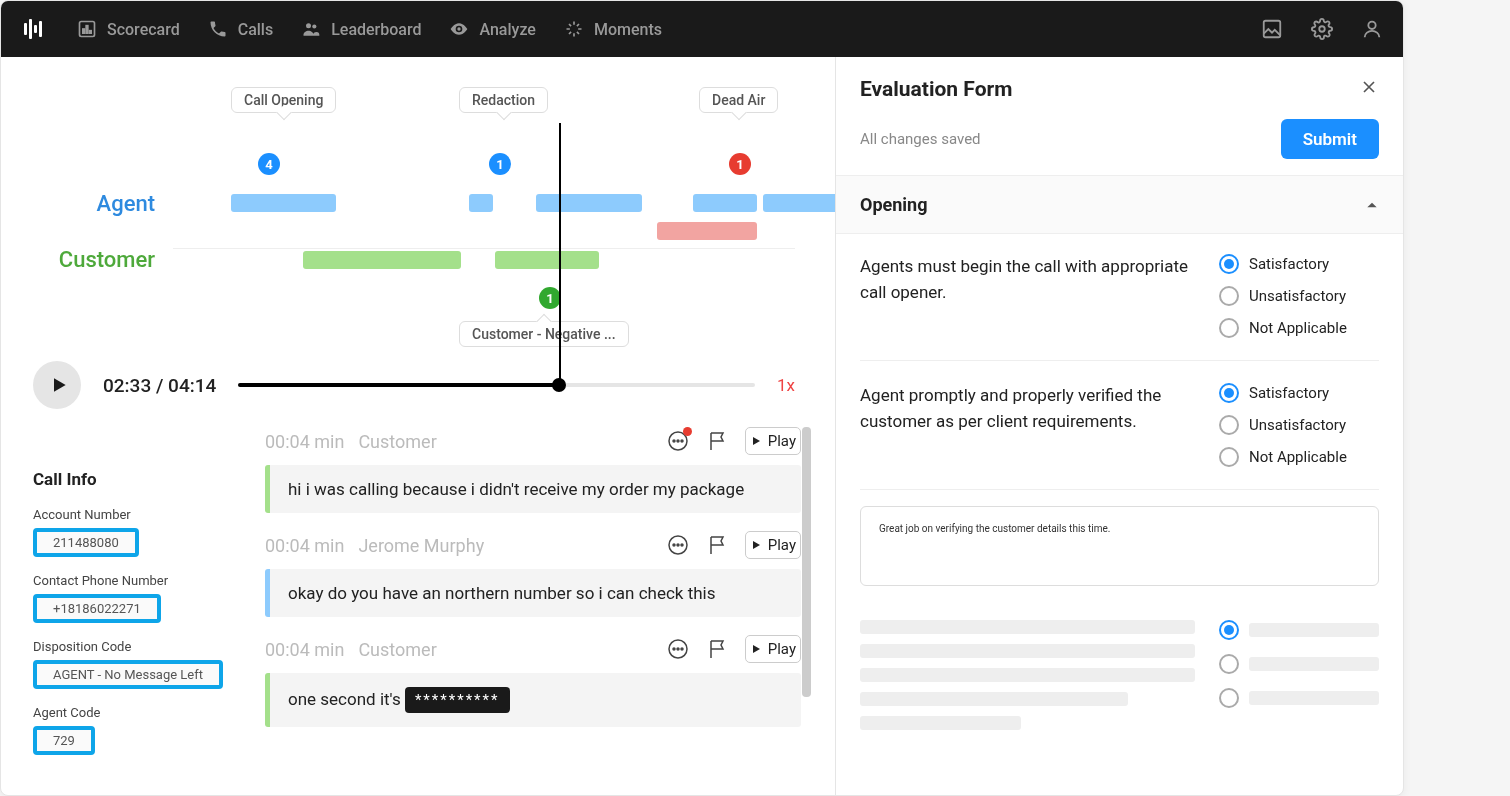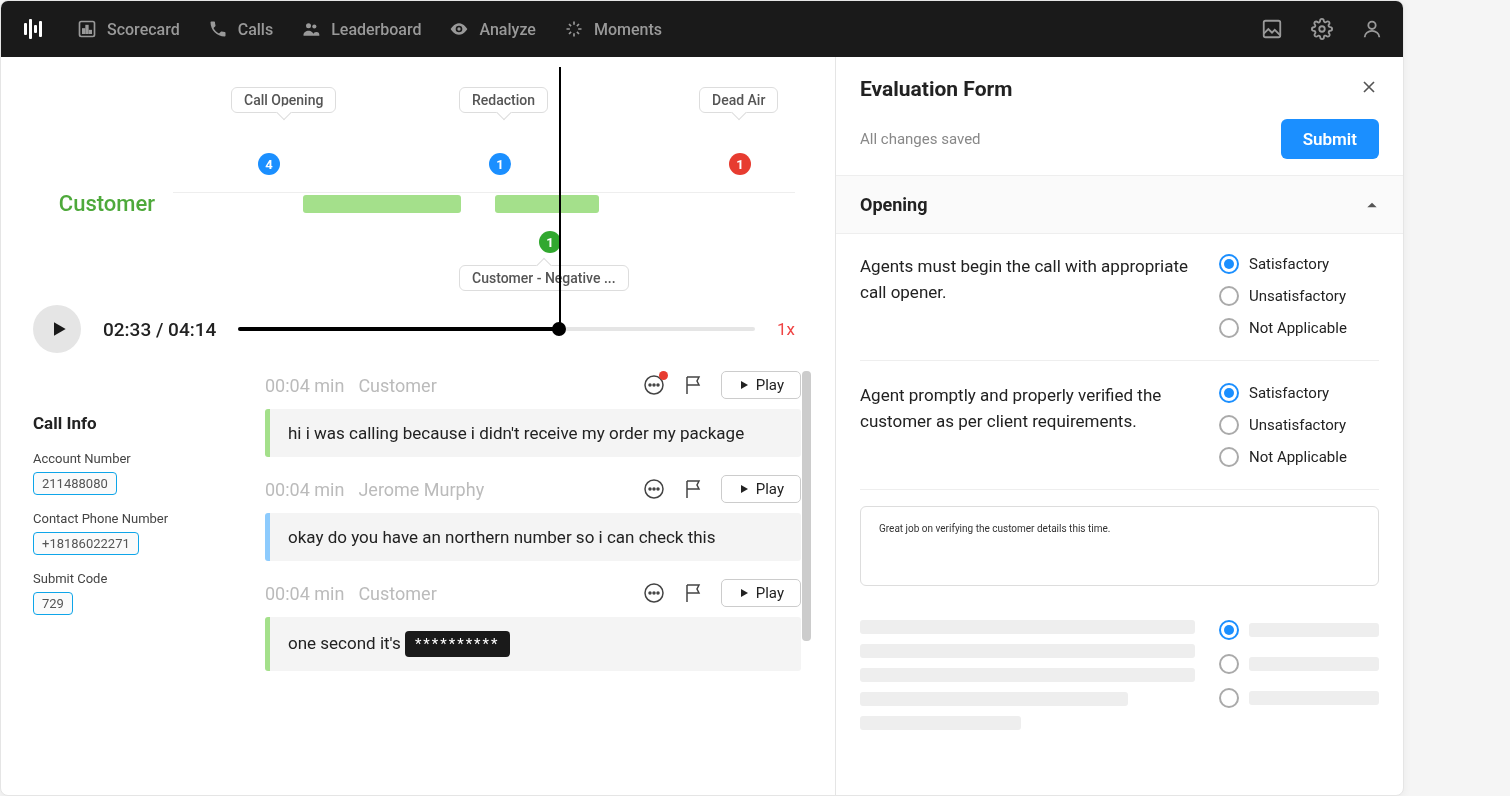--- a/index.html
+++ b/index.html
@@ -53,32 +53,32 @@
     .progress-thumb { position: absolute; width: 14px; height: 14px; background: #000; border-radius: 50%; top: -5px; left: 62%; transform: translateX(-50%); }
     .playhead { position: absolute; left: 62%; top: -260px; width: 2px; height: 260px; background: #000; }
     .speed { font-size: 17px; color: #ef4444; }
 
     
     .bottom { flex: 1; display: flex; padding: 0 24px 0 32px; gap: 24px; overflow: hidden; }
     .call-info { width: 208px; padding-top: 42px; }
     .call-info-title { font-size: 17px; font-weight: 700; color: #222; margin-bottom: 18px; }
     .ci-field { margin-bottom: 16px; }
     .ci-label { font-size: 13px; color: #444; margin-bottom: 6px; }
-    .ci-value { display: inline-block; border: 1px solid #0ea5e9; border-radius: 4px; padding: 3px 8px; font-size: 13px; color: #555; background: #fafafa; }
+    .ci-value { display: inline-block; border: 4px solid #0ea5e9; border-radius: 4px; padding: 3px 16px; font-size: 13px; color: #555; background: #fafafa; }
 
     .transcript { flex: 1; overflow-y: hidden; position: relative; padding-right: 10px; }
     .scrollbar-fake { position: absolute; right: 0; top: 0; width: 9px; height: 270px; background: #ccc; border-radius: 4px; }
     .t-block { margin-bottom: 18px; }
     .t-header { display: flex; align-items: center; gap: 14px; margin-bottom: 10px; }
     .t-time { font-size: 18px; color: #bbb; }
     .t-speaker { font-size: 18px; color: #bbb; }
     .t-header-spacer { flex: 1; }
     .t-icon { width: 26px; height: 26px; display: inline-flex; align-items: center; justify-content: center; color: #444; position: relative; cursor: pointer; }
     .t-icon.red-dot::after { content: ""; position: absolute; top: -1px; right: -1px; width: 9px; height: 9px; background: #e73c30; border-radius: 50%; }
-    .t-play-btn { border: 1px solid #ccc; border-radius: 5px; padding: 4px 16px; font-size: 15px; color: #222; cursor: pointer; display: inline-flex; align-items: center; gap: 6px; background: #fff; }
+    .t-play-btn { border: 1px solid #ccc; border-radius: 5px; padding: 4px 4px; font-size: 15px; color: #222; cursor: pointer; display: inline-flex; align-items: center; gap: 6px; background: #fff; }
     .t-text { background: #f4f4f4; border-left: 5px solid; padding: 14px 18px; font-size: 17px; color: #222; border-radius: 3px; }
     .t-text.cust { border-color: #a4e08b; }
     .t-text.agent { border-color: #8dcbfd; }
     .redact { background: #1a1a1a; color: #fff; border-radius: 4px; padding: 4px 10px; font-size: 15px; letter-spacing: 2px; display: inline-block; }
 
     
     .panel { width: 568px; border-left: 1px solid #e5e5e5; display: flex; flex-direction: column; }
     .panel-header { display: flex; align-items: center; justify-content: space-between; padding: 20px 24px 18px; }
     .panel-title { font-size: 21px; font-weight: 700; color: #222; }
     .panel-close { cursor: pointer; color: #555; }
@@ -192,20 +192,31 @@
             <div class="tag" style="left: 286px;">Redaction</div>
             <div class="tag" style="left: 526px;">Dead Air</div>
           </div>
         <div class="badge-row" id="badges-top">
             <div class="badge badge-blue" style="left: 85px;">4</div>
             <div class="badge badge-blue" style="left: 316px;">1</div>
             <div class="badge badge-red" style="left: 556px;">1</div>
           </div>
         <div class="timeline-rows">
           <div class="timeline-row">
+            <div class="timeline-label agent">Agent</div>
+            <div class="timeline-track track-top">
+              <div class="seg seg-agent" style="left: 58px; width: 105px;"></div>
+              <div class="seg seg-agent" style="left: 296px; width: 24px;"></div>
+              <div class="seg seg-agent" style="left: 363px; width: 106px;"></div>
+              <div class="seg seg-agent" style="left: 520px; width: 64px;"></div>
+              <div class="seg seg-agent" style="left: 590px; width: 94px;"></div>
+              <div class="seg seg-flag" style="left: 484px; width: 100px; top: 30px;"></div>
+            </div>
+          </div>
+          <div class="timeline-row">
             <div class="timeline-label customer">Customer</div>
             <div class="timeline-track">
               <div class="seg seg-cust" style="left: 130px; width: 158px;"></div>
               <div class="seg seg-cust" style="left: 322px; width: 104px;"></div>
             </div>
           </div>
         </div>
         <div class="badge-row" id="badges-bottom">
             <div class="badge badge-green" style="left: 366px;">1</div>
           </div>
@@ -230,21 +241,22 @@
         </div>
         <div class="speed">1x</div>
       </div>
 
       <div class="bottom">
         <div class="call-info">
           <div class="call-info-title">Call Info</div>
           <div id="call-info-fields">
               <div class="ci-field"><div class="ci-label">Account Number</div><div class="ci-value">211488080</div></div>
               <div class="ci-field"><div class="ci-label">Contact Phone Number</div><div class="ci-value">+18186022271</div></div>
-              <div class="ci-field"><div class="ci-label">Submit Code</div><div class="ci-value">729</div></div>
+              <div class="ci-field"><div class="ci-label">Disposition Code</div><div class="ci-value">AGENT - No Message Left</div></div>
+              <div class="ci-field"><div class="ci-label">Agent Code</div><div class="ci-value">729</div></div>
             </div>
         </div>
 
         <div class="transcript">
           <div id="transcript-blocks">
               <div class="t-block">
                 <div class="t-header">
                   <span class="t-time">00:04 min</span>
                   <span class="t-speaker">Customer</span>
                   <span class="t-header-spacer"></span>

